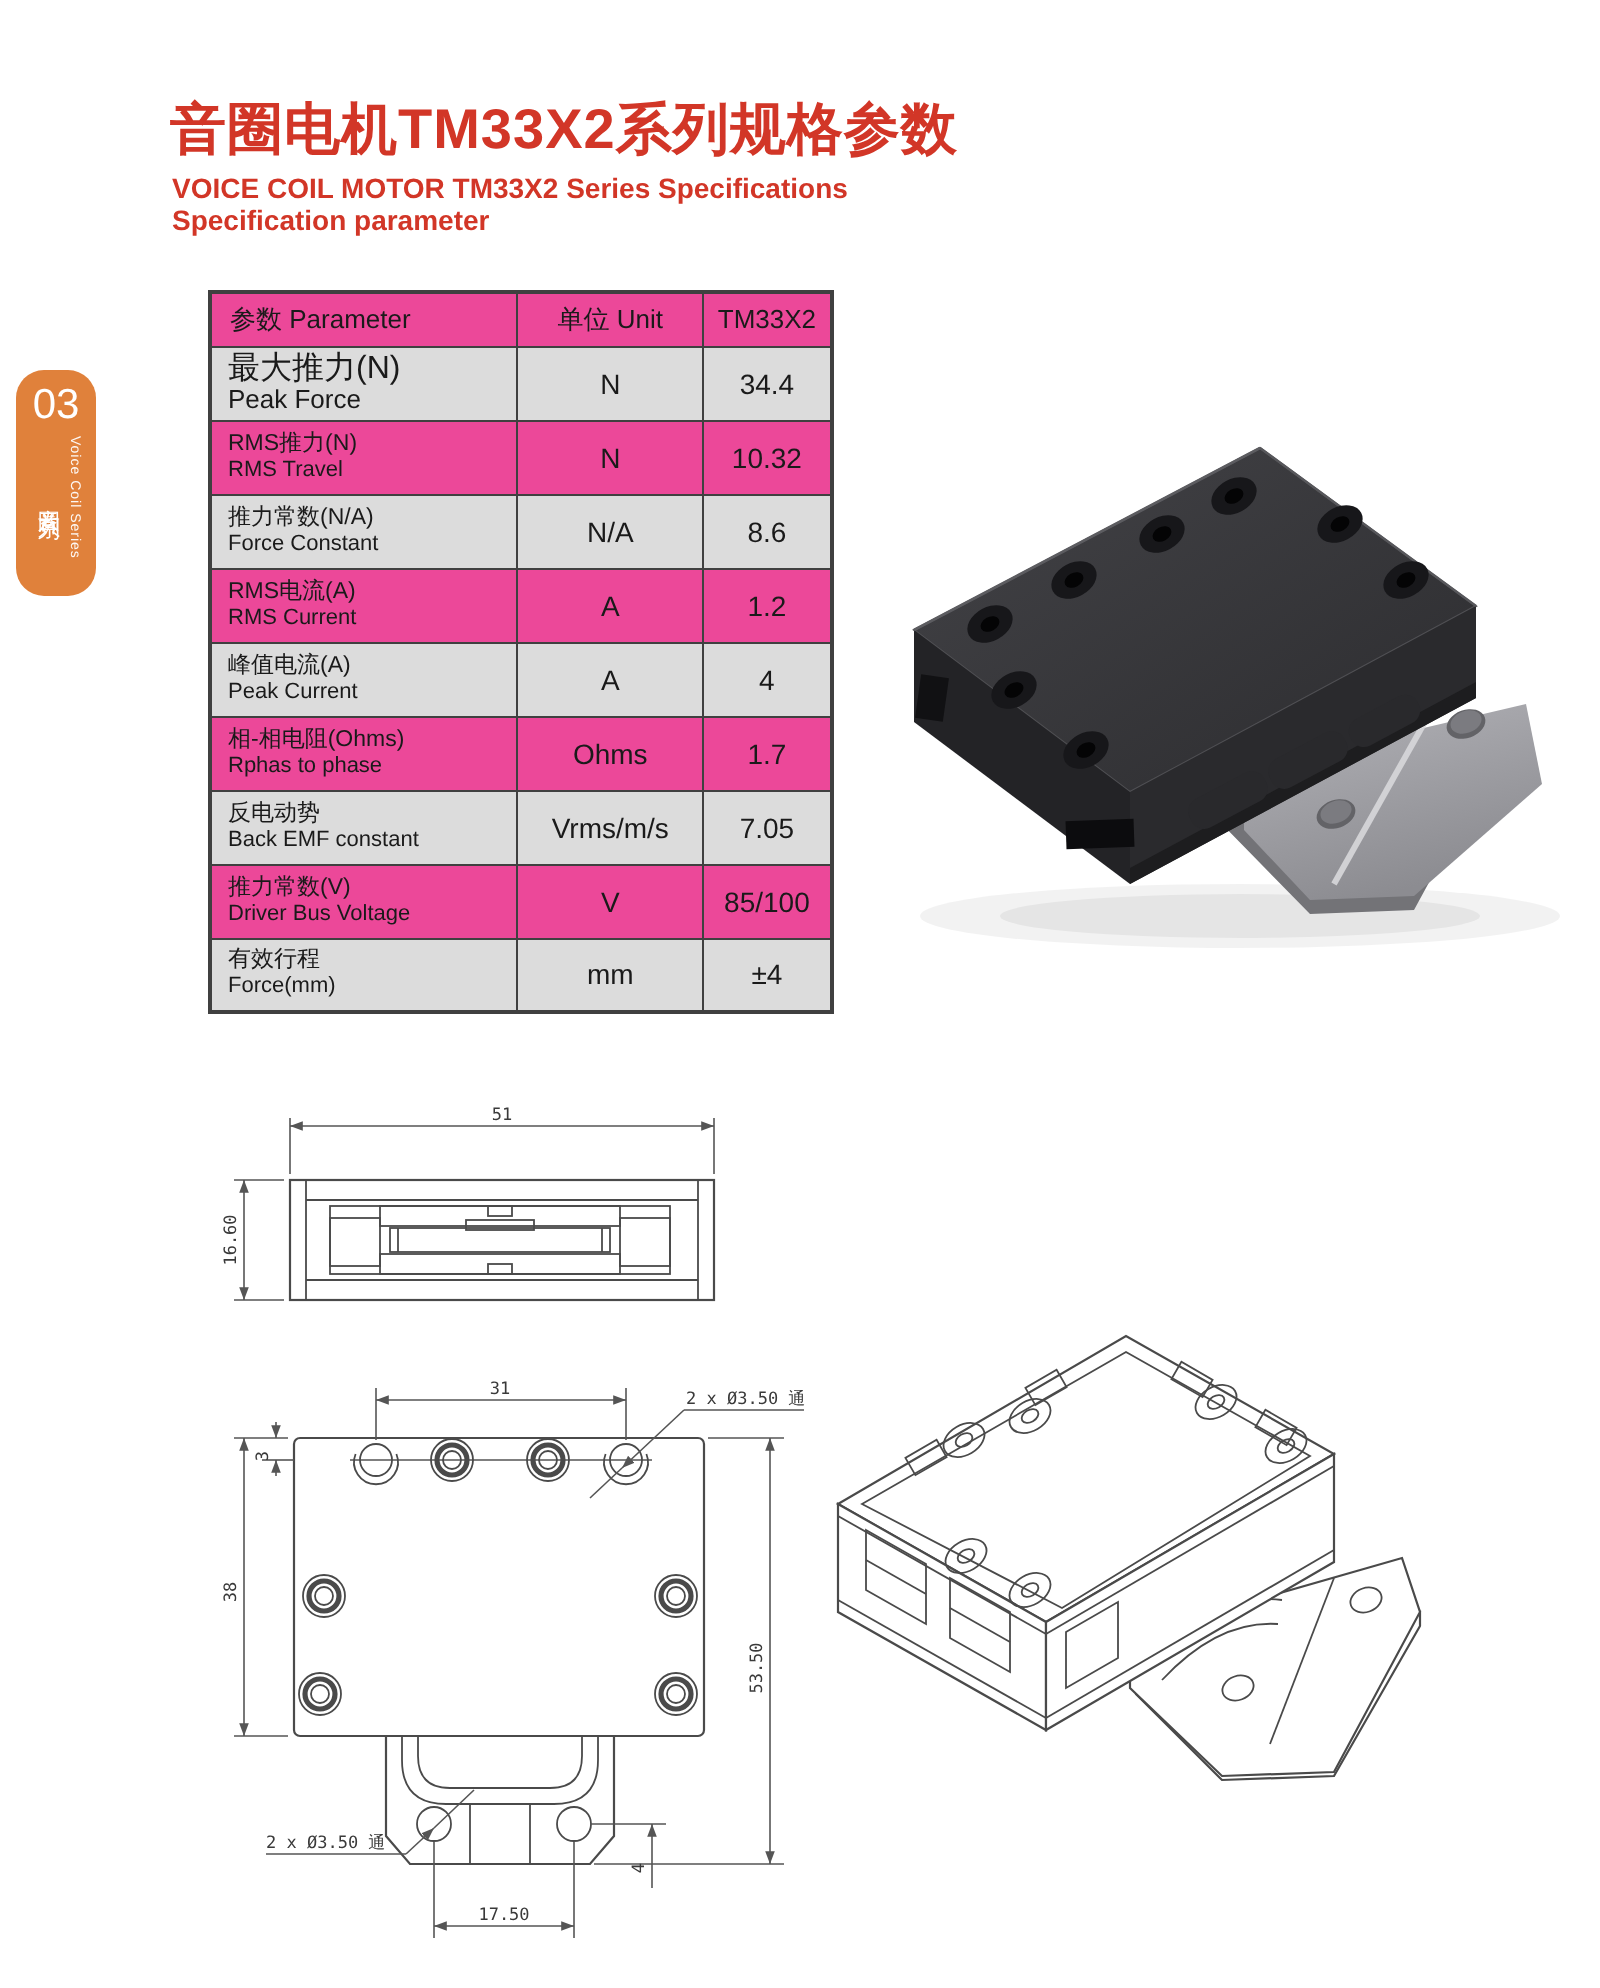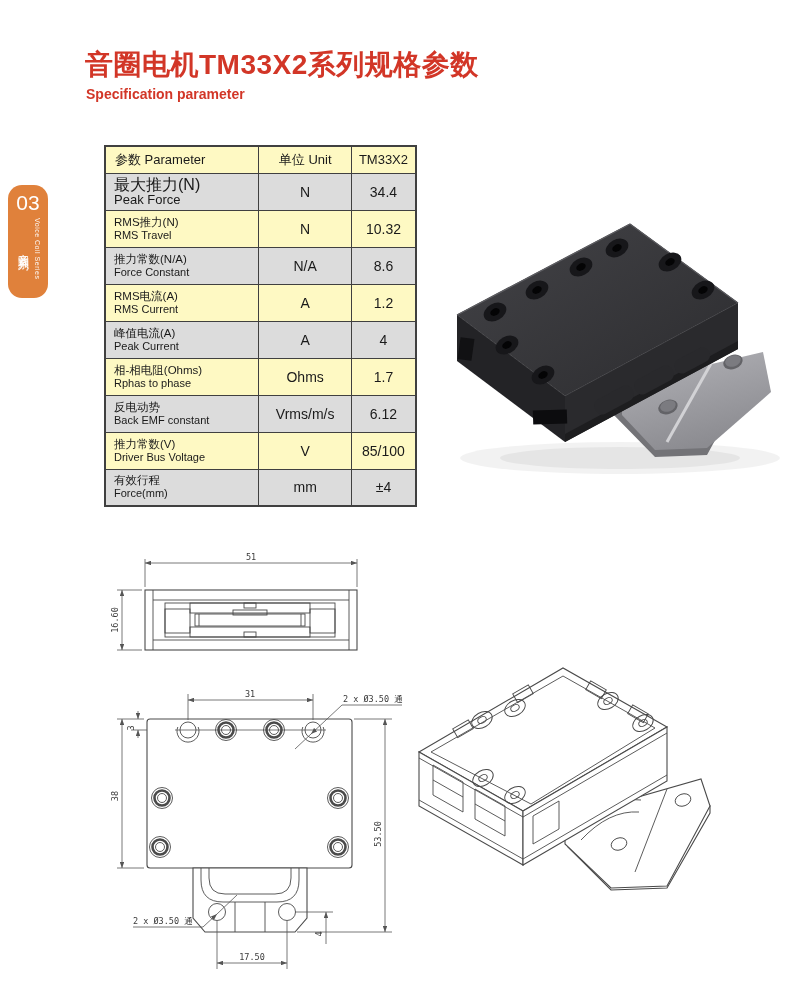--- a/index.html
+++ b/index.html
@@ -15,21 +15,21 @@
   .tab-en { writing-mode:vertical-rl; font-size:7px; letter-spacing:0.5px; opacity:.95; }
 
   
   .title { position:absolute; left:85px; top:46px; font-size:28px; font-weight:bold;
     color:#d23627; letter-spacing:0.5px; white-space:nowrap; }
   .subtitle { position:absolute; left:86px; top:86px; font-size:14px; font-weight:bold;
     color:#d23627; line-height:16px; }
 
   
   table.spec { position:absolute; left:104px; top:145px; width:313px;
-    border-collapse:collapse; table-layout:fixed; background:#fef9c3; }
+    border-collapse:collapse; table-layout:fixed; background:#ec4899; }
   table.spec th, table.spec td { border:1.5px solid #404040; }
   table.spec { border:2px solid #404040; }
   th.c-param { width:143px; } th.c-unit { width:86px; } th.c-val { width:60px;margin-top:22px; }
   table.spec thead th { height:27px; font-size:13px; font-weight:400; color:#1a1a1a; }
   th.c-param { text-align:left; padding-left:9px; }
   table.spec tbody tr { height:37px; }
   table.spec tbody tr:nth-child(odd) { background:#dcdcdc; }
   td.param { padding-left:8px; color:#1a1a1a; }
   td.param .cn { font-size:11.5px; line-height:13px; }
   td.param .en { font-size:11px; line-height:13px; }
@@ -52,20 +52,21 @@
   <div class="side-tab">
     <div class="tab-number">03</div>
     <div class="tab-vert">
       <span class="tab-cn">音圈系列</span>
       <span class="tab-en">Voice Coil Series</span>
     </div>
   </div>
 
   <h1 class="title">音圈电机TM33X2系列规格参数</h1>
   <div class="subtitle">
+    <div>VOICE COIL MOTOR TM33X2  Series Specifications</div>
     <div>Specification parameter</div>
   </div>
 
   <table class="spec">
     <thead>
       <tr>
         <th class="c-param">参数  Parameter</th>
         <th class="c-unit">单位  Unit</th>
         <th class="c-val">TM33X2</th>
       </tr>
@@ -118,21 +119,21 @@
           </td>
         <td class="unit">Ohms</td>
         <td class="val">1.7</td>
       </tr>
       <tr>
         <td class="param">
             <div class="cn">反电动势</div>
             <div class="en">Back EMF constant</div>
           </td>
         <td class="unit">Vrms/m/s</td>
-        <td class="val">6.12</td>
+        <td class="val">7.05</td>
       </tr>
       <tr>
         <td class="param">
             <div class="cn">推力常数(V)</div>
             <div class="en">Driver Bus Voltage</div>
           </td>
         <td class="unit">V</td>
         <td class="val">85/100</td>
       </tr>
       <tr>

